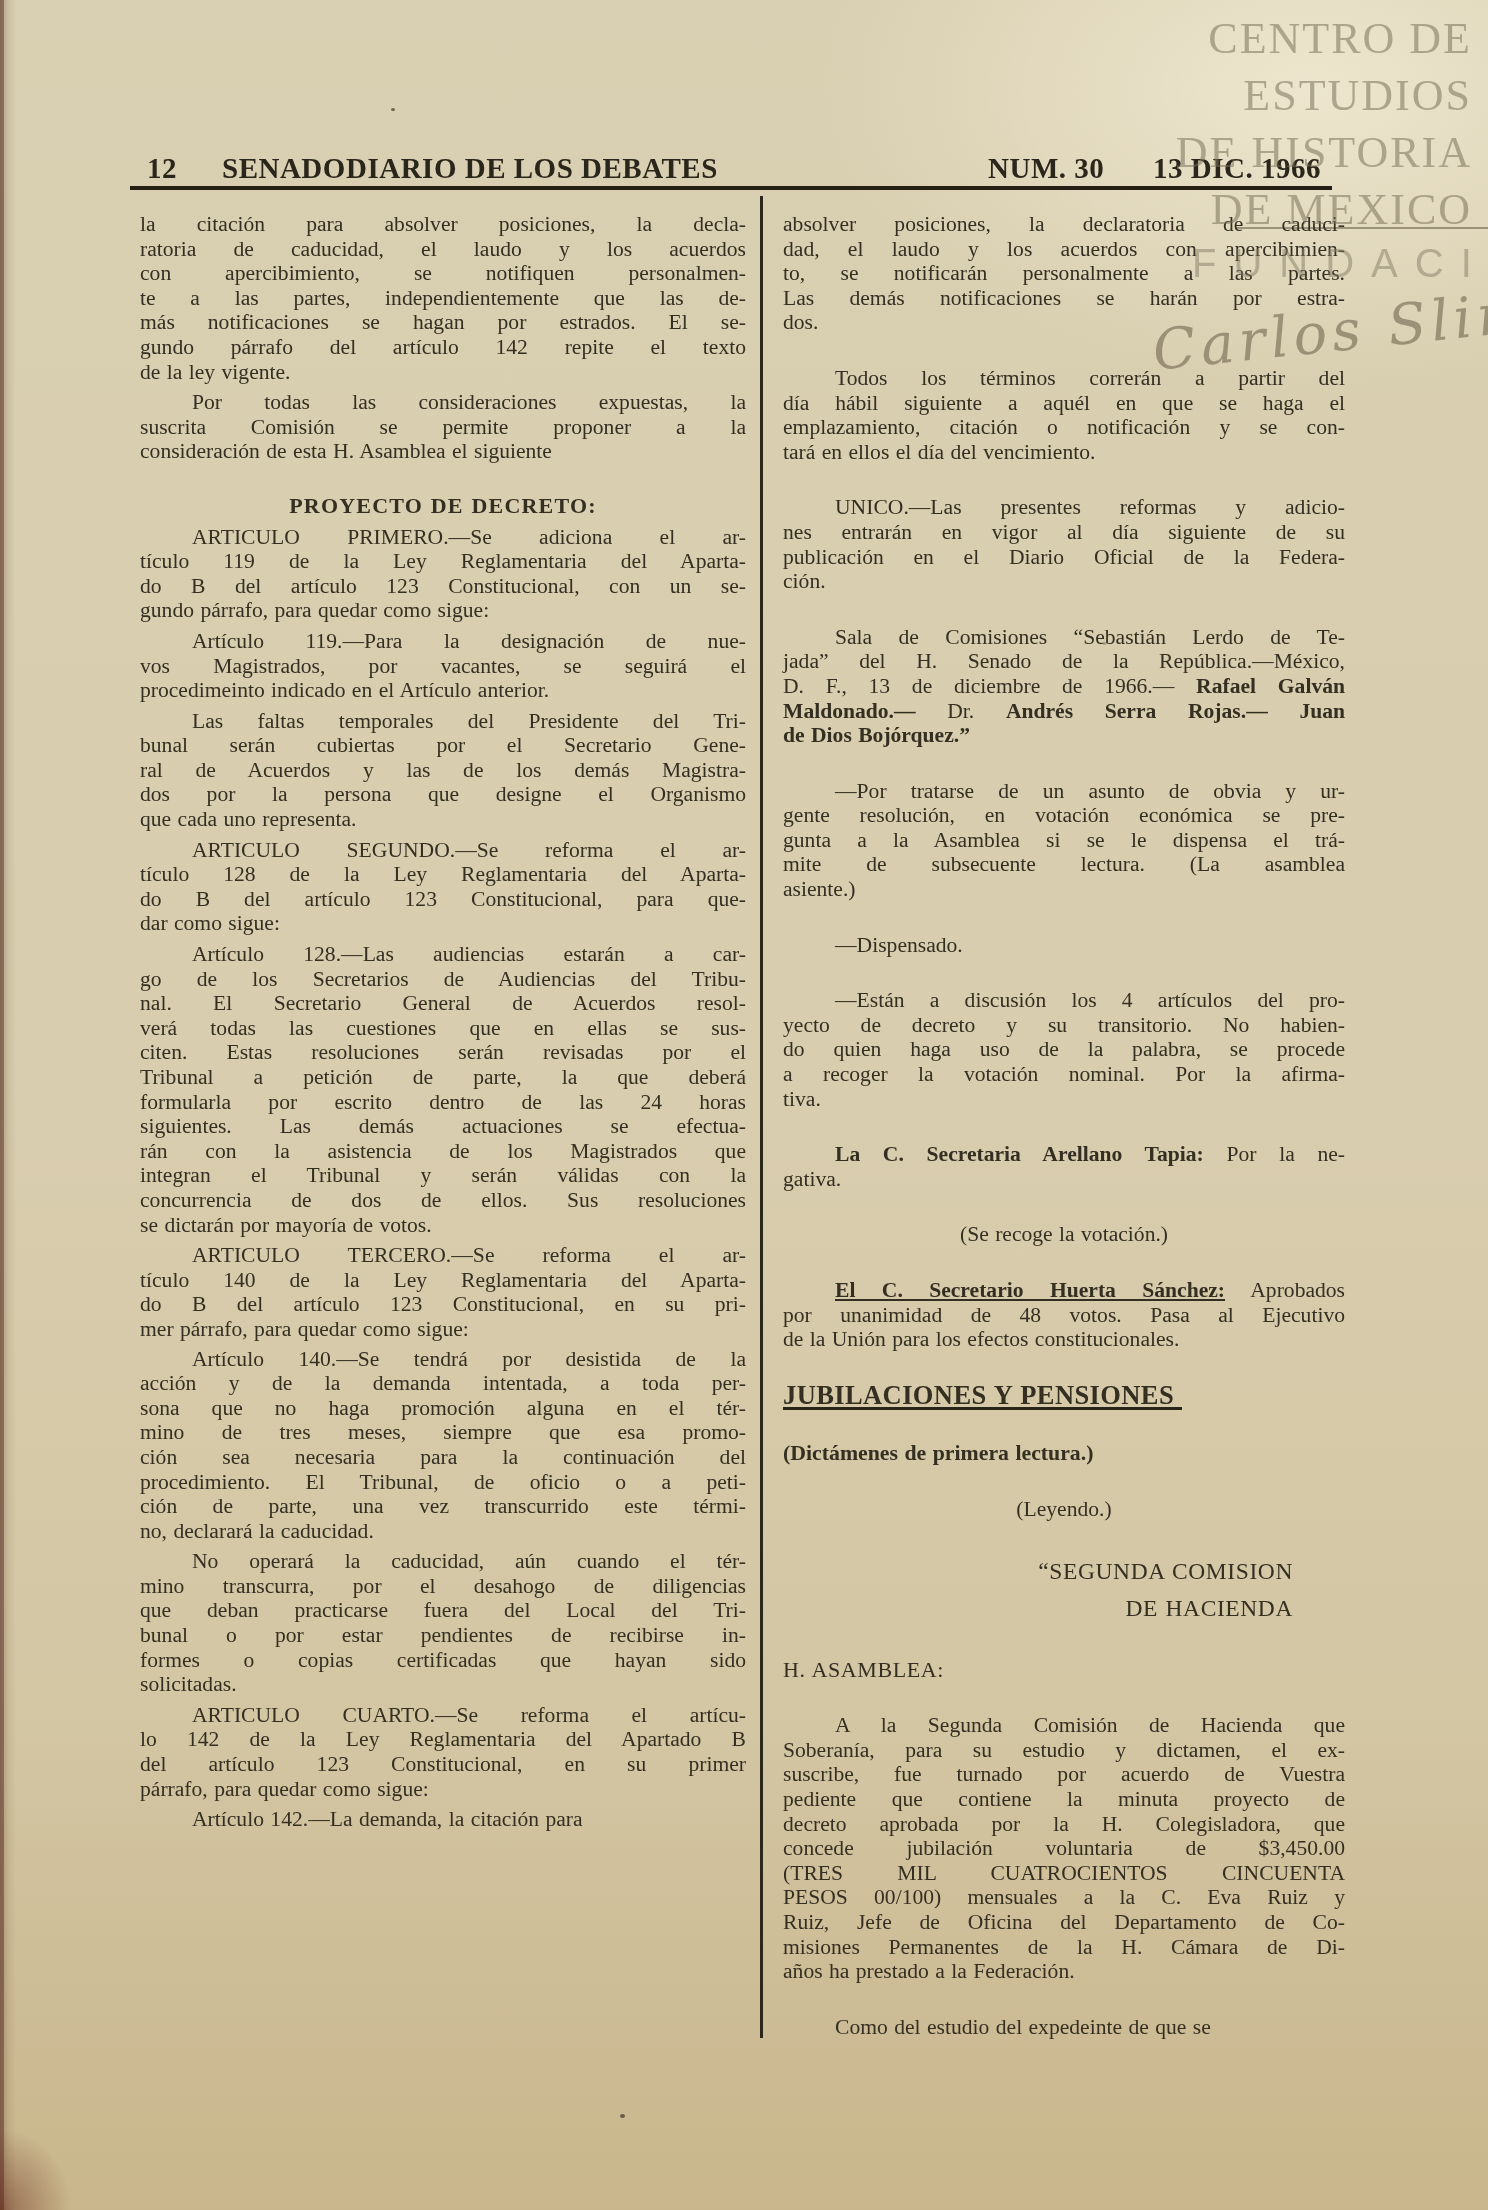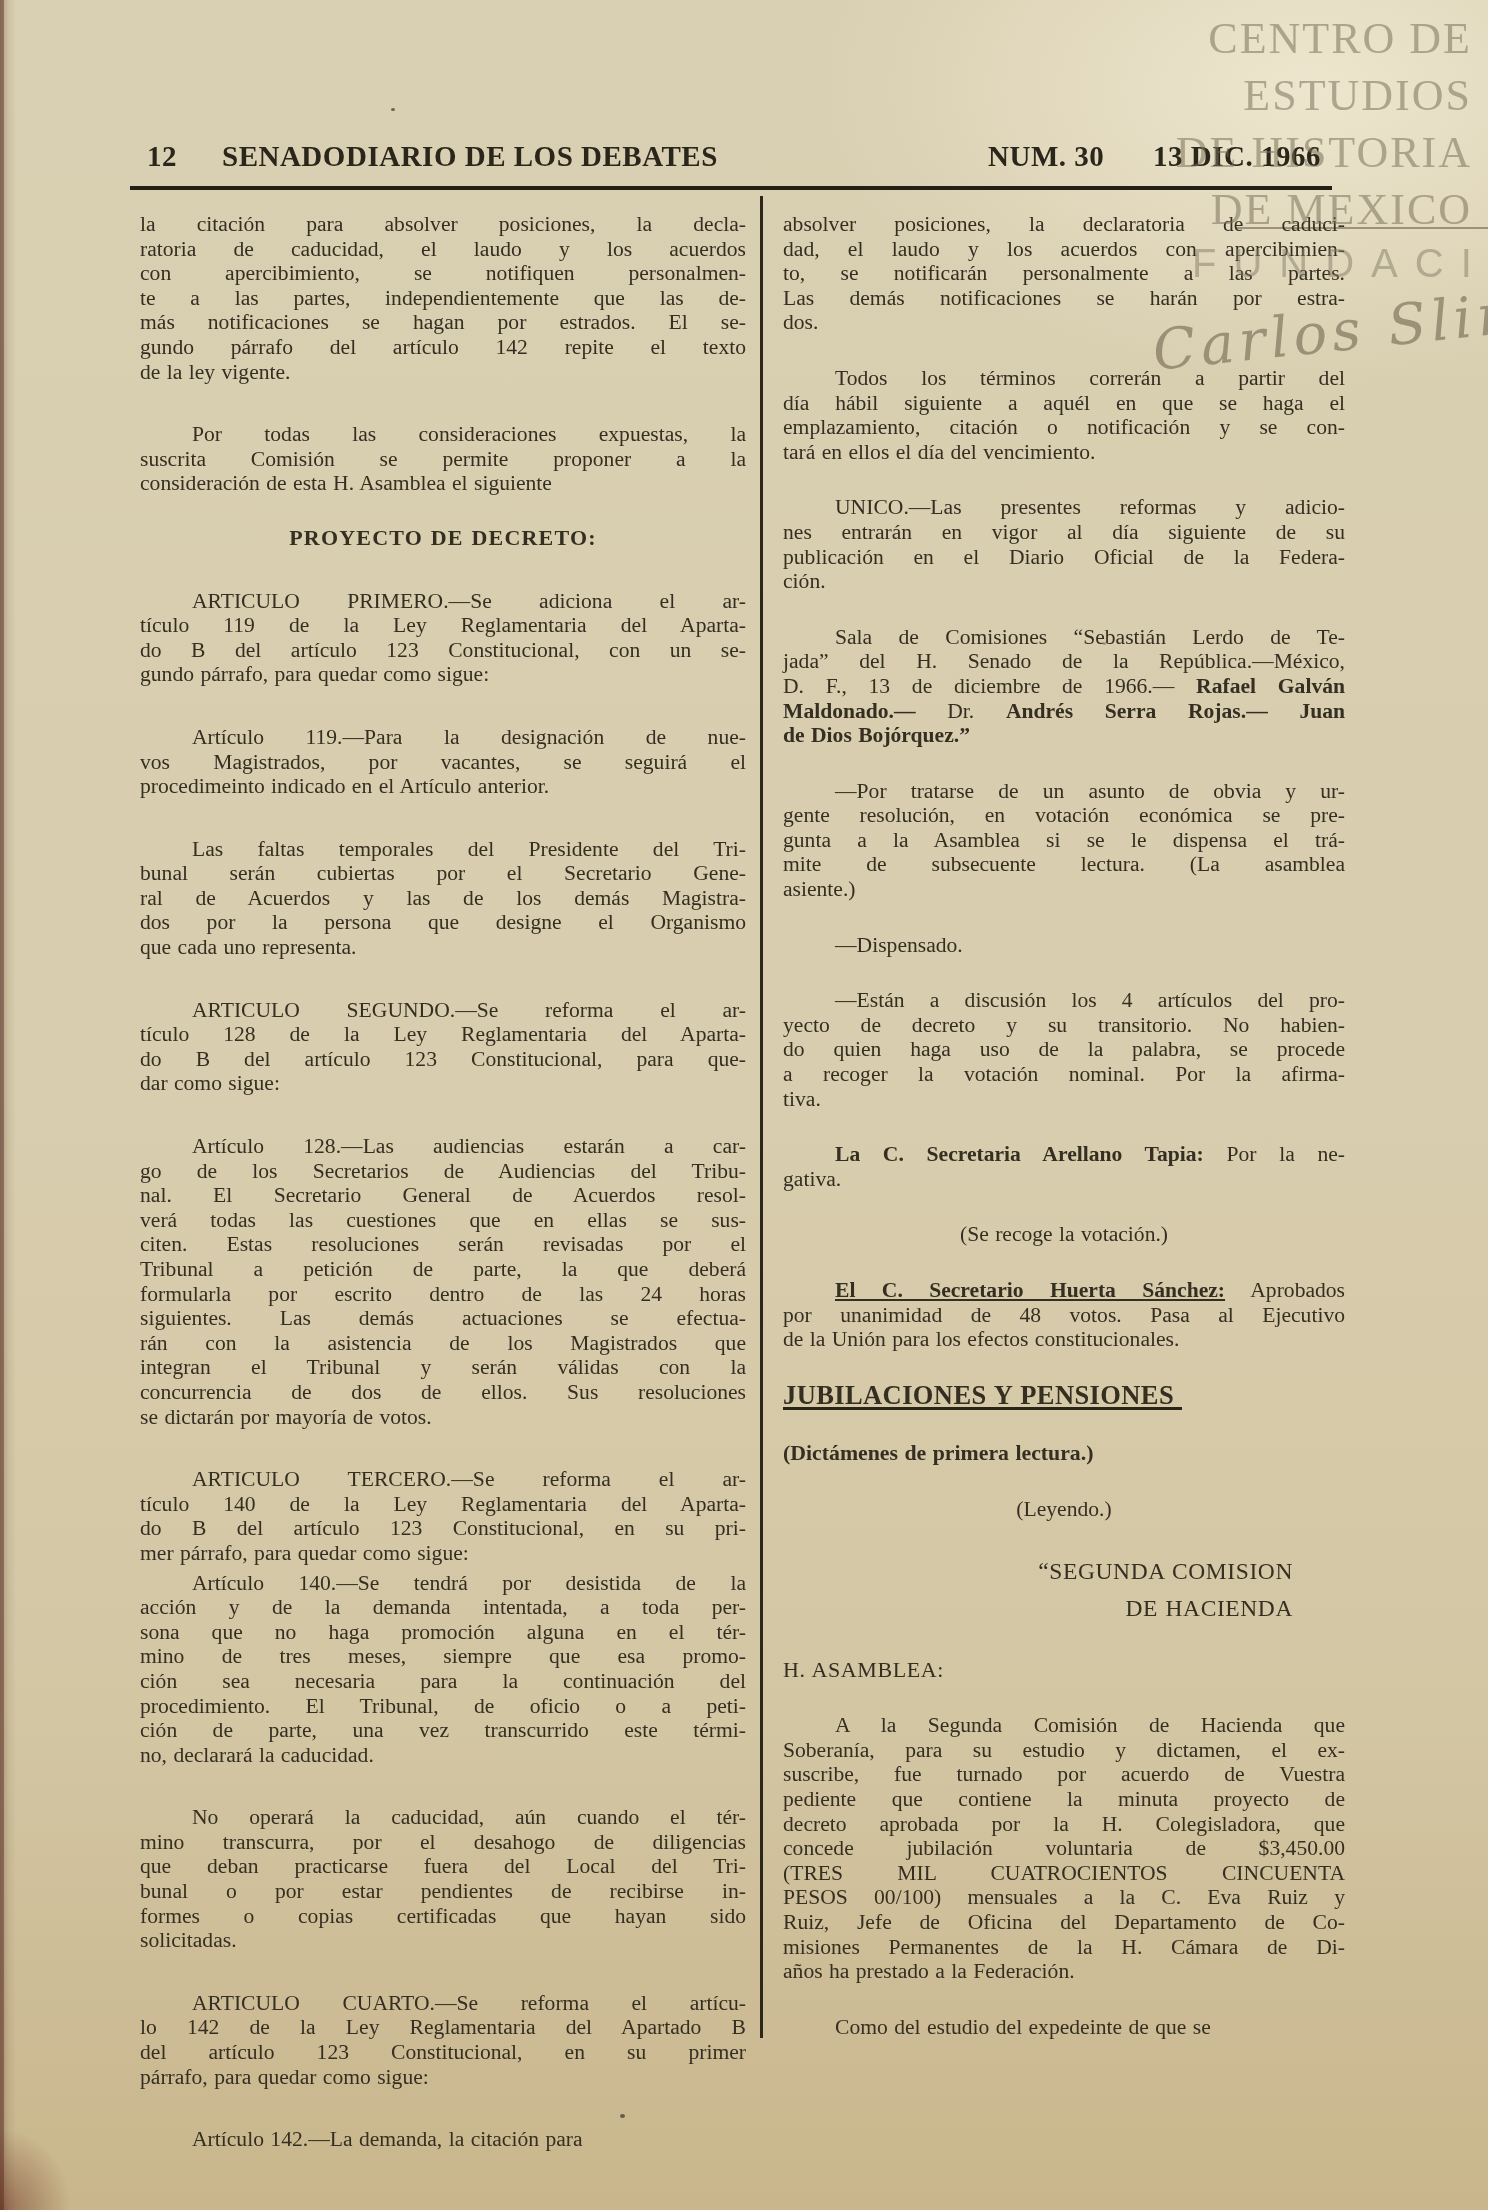--- a/index.html
+++ b/index.html
@@ -8,30 +8,30 @@
     background:
       radial-gradient(ellipse 700px 420px at 88% 4%, rgba(238,231,207,.95), rgba(238,231,207,0) 70%),
       linear-gradient(180deg,#d9cfb2 0%,#d8cdae 50%,#d3c6a3 78%,#ccbb94 92%,#c9b68c 100%);}
   .edge-left{position:absolute;left:0;top:0;width:16px;height:100%;
     background:linear-gradient(90deg,rgba(70,35,22,.30),rgba(70,35,22,.08) 55%,rgba(70,35,22,0));}
   .spine{position:absolute;left:0;top:0;width:4px;height:100%;background:#54251c;opacity:.45;}
   .corner-mark{position:absolute;left:0;bottom:0;width:70px;height:80px;
     background:radial-gradient(ellipse at 0% 100%,rgba(95,32,20,.5),rgba(95,32,20,0) 72%);}
   .speck{position:absolute;border-radius:50%;background:rgba(60,52,38,.7);}
 
-  .hdr{position:absolute;top:140px;font-weight:bold;font-size:29px;letter-spacing:.5px;
+  .hdr{position:absolute;top:152px;font-weight:bold;font-size:29px;letter-spacing:.5px;
     white-space:nowrap;color:#2b261b;}
   .rule-main{position:absolute;left:130px;top:186px;width:1202px;height:4px;background:#252015;}
   .rule-thin{position:absolute;left:1235px;top:227px;width:253px;height:2px;background:rgba(86,76,56,.5);}
   .divider{position:absolute;left:760px;top:196px;width:3px;height:1842px;background:#2c261b;}
 
   .col{position:absolute;top:212px;font-size:21.6px;line-height:24.6px;word-spacing:1px;}
   .col.left{left:140px;width:606px;}
   .col.right{left:783px;width:562px;}
-  .blk{margin-top:38px;}
+  .blk{margin-top:6px;}
   .right .blk{margin-top:31px;}
   .col .blk:first-child{margin-top:0;}
   .blk.tight{margin-top:5px;}
   .just .ln{text-align:justify;}
   .just .ln.jl{text-align:justify;text-align-last:justify;}
   .indent .ln:first-child{text-indent:52px;}
   .center{text-align:center;}
   .bold{font-weight:bold;}
   .spaced{letter-spacing:1.2px;}
   .ch{font-size:22px;margin-top:30px;}

